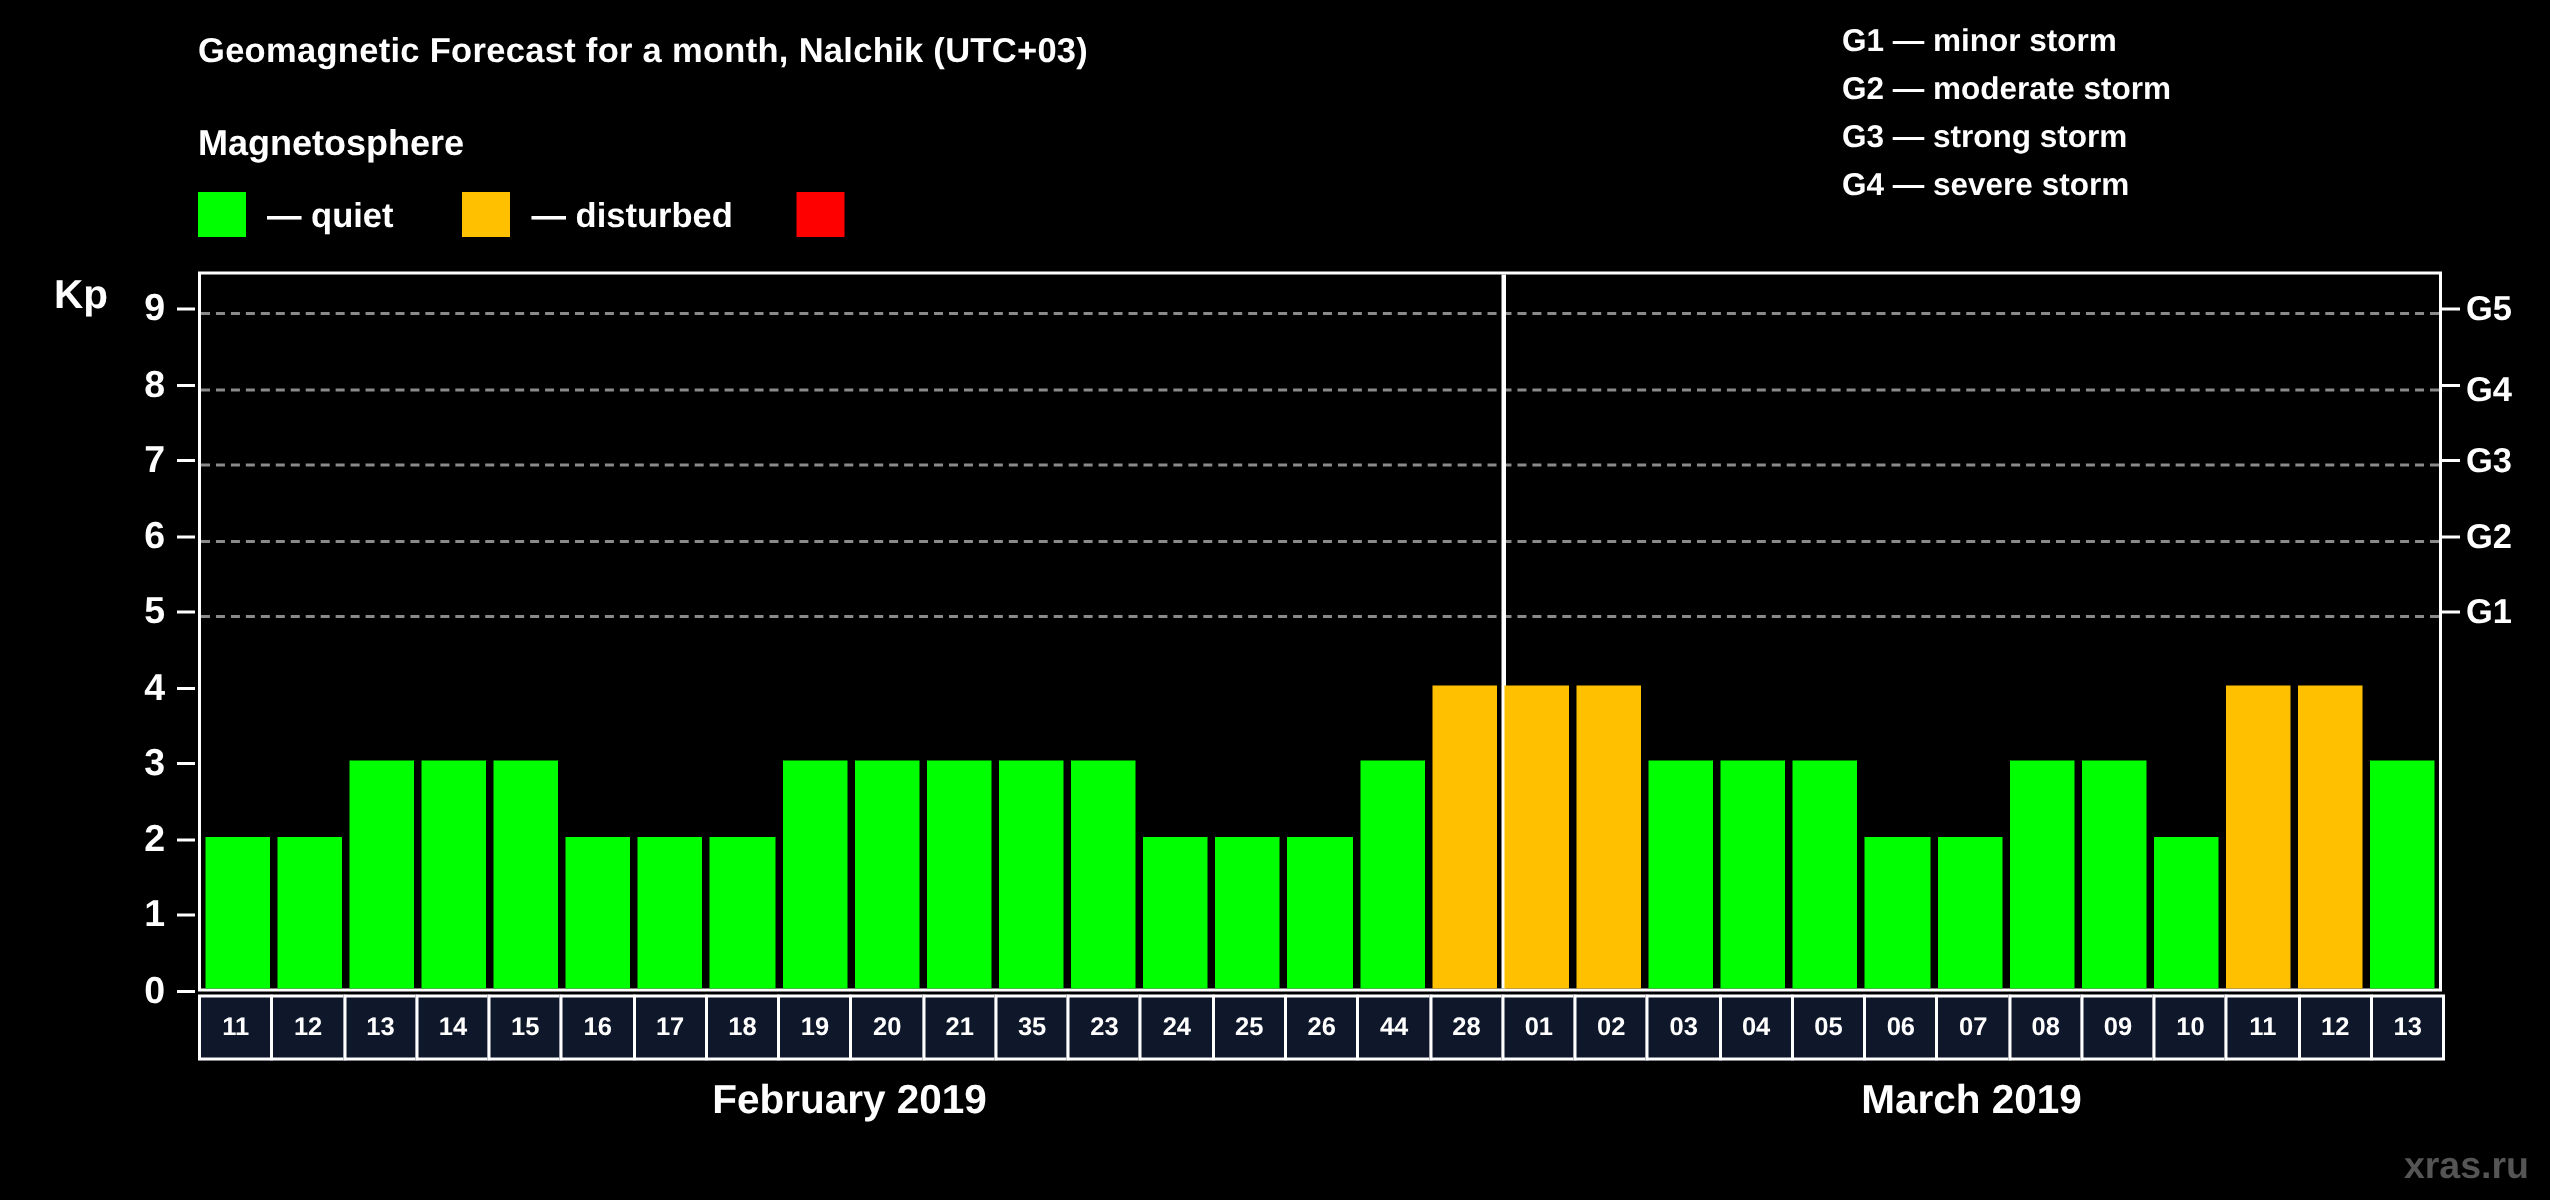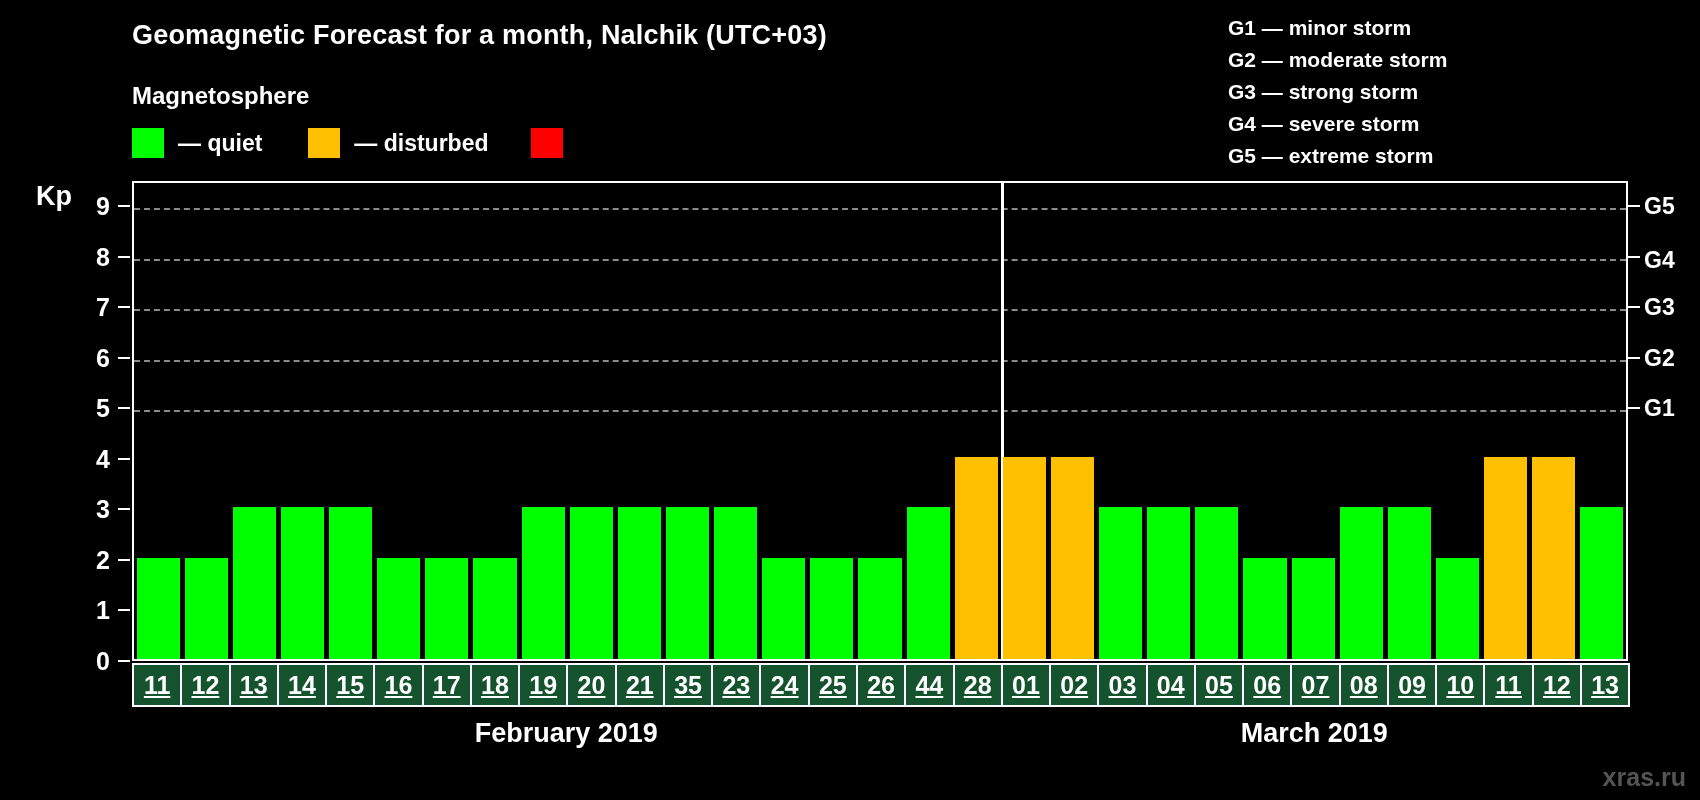--- a/index.html
+++ b/index.html
@@ -7,21 +7,21 @@
     width:1700px;height:800px;
     background:#000000;
     font-family:"Liberation Sans", sans-serif;
     color:#ffffff;
     overflow:hidden;
     position:relative;
   }
   
   #title{
     position:absolute; left:132px; top:20px;
-    font-size:27px; font-weight:bold; letter-spacing:.2px;
+    font-size:23px; font-weight:bold; letter-spacing:.2px;
     white-space:nowrap;
   }
   #mag-label{
     position:absolute; left:132px; top:82px;
     font-size:24px; font-weight:bold;
   }
   #legend{
     position:absolute; left:132px; top:128px;
     display:flex; align-items:center; gap:0px;
     font-size:23px; font-weight:bold;
@@ -105,23 +105,22 @@
     position:absolute; left:132px; top:663px;
     width:1496px; height:44px;
     display:flex;
   }
   .day-cell{
     flex:1 1 0;
     border:2px solid #ffffff;
     box-sizing:border-box;
     margin-right:-2px;
     display:flex;align-items:center;justify-content:center;
-    font-size:25px;font-weight:bold;
-    background:#14532d;
-    text-decoration:underline;
+    font-size:17px;font-weight:bold;
+    background:#0f172a;
   }
   
   #monthlabels{
     position:absolute; left:132px; top:718px;
     width:1496px; height:40px;
     font-size:27px; font-weight:bold;
   }
   .month-lab{position:absolute;top:0;transform:translateX(-50%);white-space:nowrap;}
 
   
@@ -151,21 +150,20 @@
   <div class="leg-item">
     <span class="leg-sw" style="background:#FF0000"></span>
   </div>
 </div>
 
 <div id="gscale">
   <div>G1 — minor storm</div>
   <div>G2 — moderate storm</div>
   <div>G3 — strong storm</div>
   <div>G4 — severe storm</div>
-  <div>G5 — extreme storm</div>
 </div>
 
 <div id="kp-label">Kp</div>
 <div id="yaxis">
     <div class="ytick" style="top: 480px;">0</div>
     <div class="ytick-mark" style="top: 480px;"></div>
     <div class="ytick" style="top: 429.474px;">1</div>
     <div class="ytick-mark" style="top: 429.474px;"></div>
     <div class="ytick" style="top: 378.947px;">2</div>
     <div class="ytick-mark" style="top: 378.947px;"></div>

